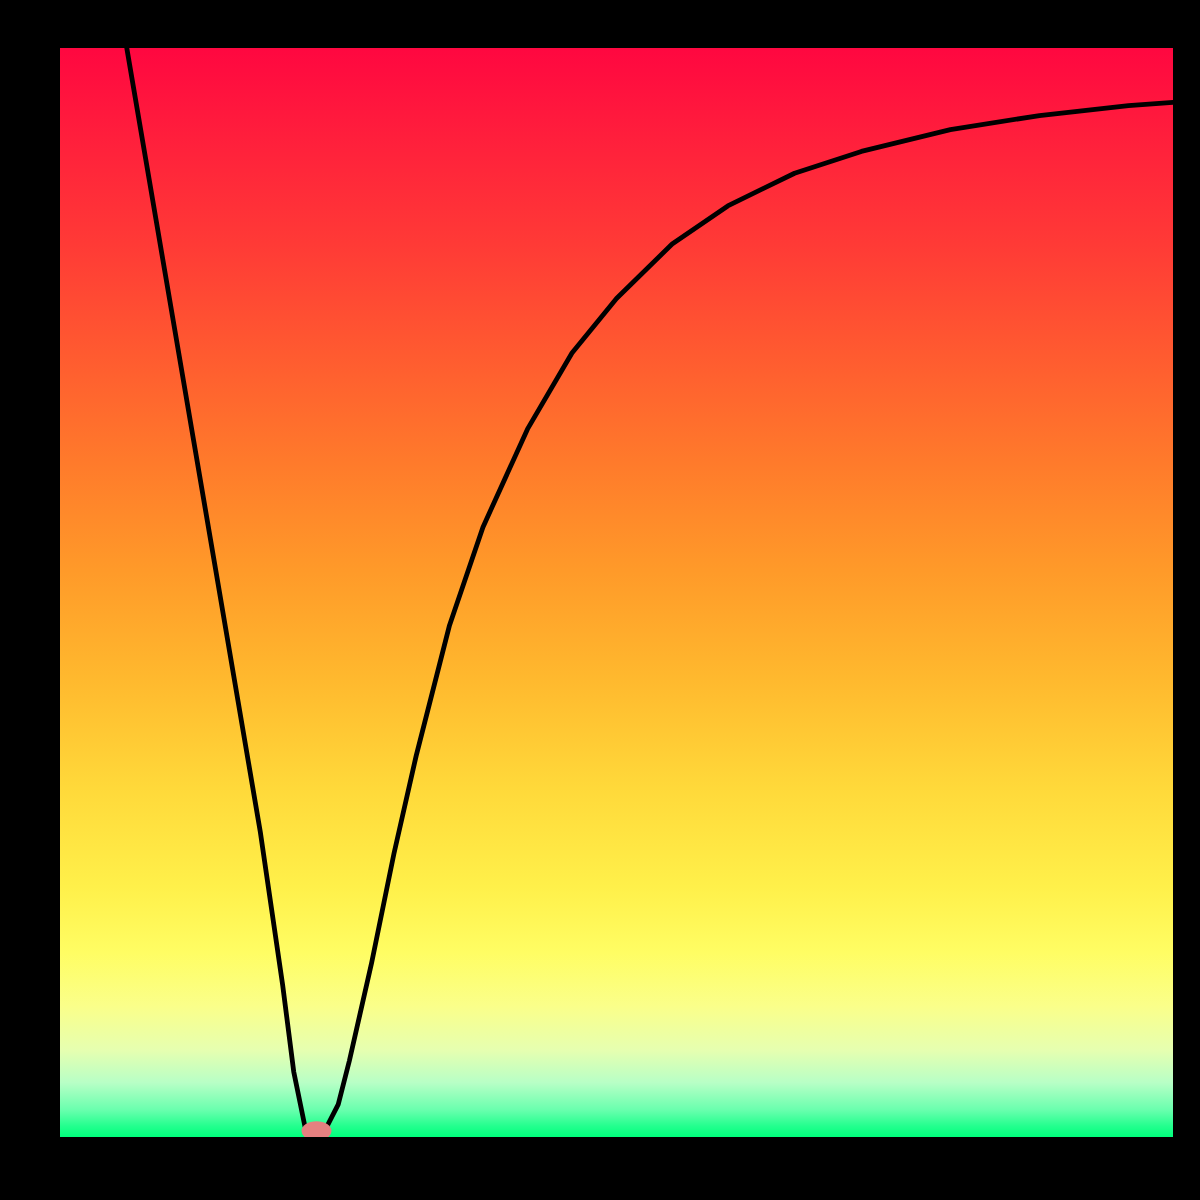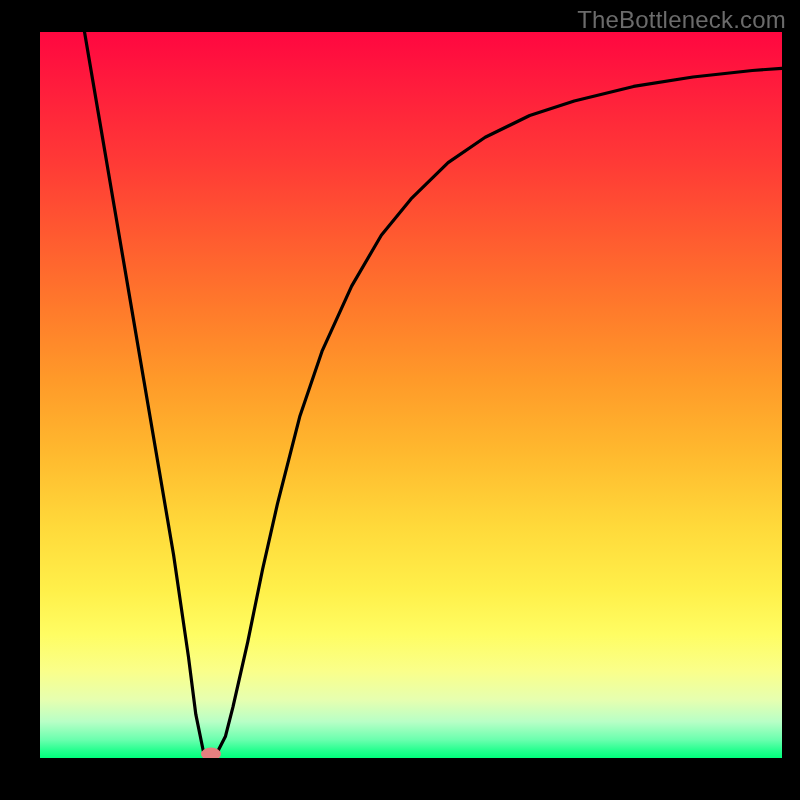--- a/index.html
+++ b/index.html
@@ -78,21 +78,20 @@
     stroke: #000;
     stroke-width: 3.2;
     stroke-linejoin: round;
     stroke-linecap: round;
   }
 </style>
 </head>
 <body>
 
 <div class="frame">
-  <div class="watermark">TheBottleneck.com</div>
 
   <div class="plot-area">
     <div class="gradient-bg"></div>
 
     <svg class="curve" viewBox="0 0 742 726" preserveAspectRatio="none">
       <path id="curve-path" d="M44.52 0.00 L59.36 87.12 L74.20 174.24 L89.04 261.36 L103.88 348.48 L118.72 435.60 L133.56 522.72 L148.40 624.36 L155.82 682.44 L163.24 718.74 L170.66 726.00 L178.08 718.74 L185.50 704.22 L192.92 675.18 L207.76 609.84 L222.60 537.24 L237.44 471.90 L259.70 384.78 L281.96 319.44 L311.64 254.10 L341.32 203.28 L371.00 166.98 L408.10 130.68 L445.20 105.27 L489.72 83.49 L534.24 68.97 L593.60 54.45 L652.96 45.01 L712.32 38.48 L742.00 36.30"></path>
     </svg>
 
     <div class="dot" id="marker-dot" style="left: 170.66px; top: 722.37px; background: rgb(229, 128, 128);"></div>
   </div>

